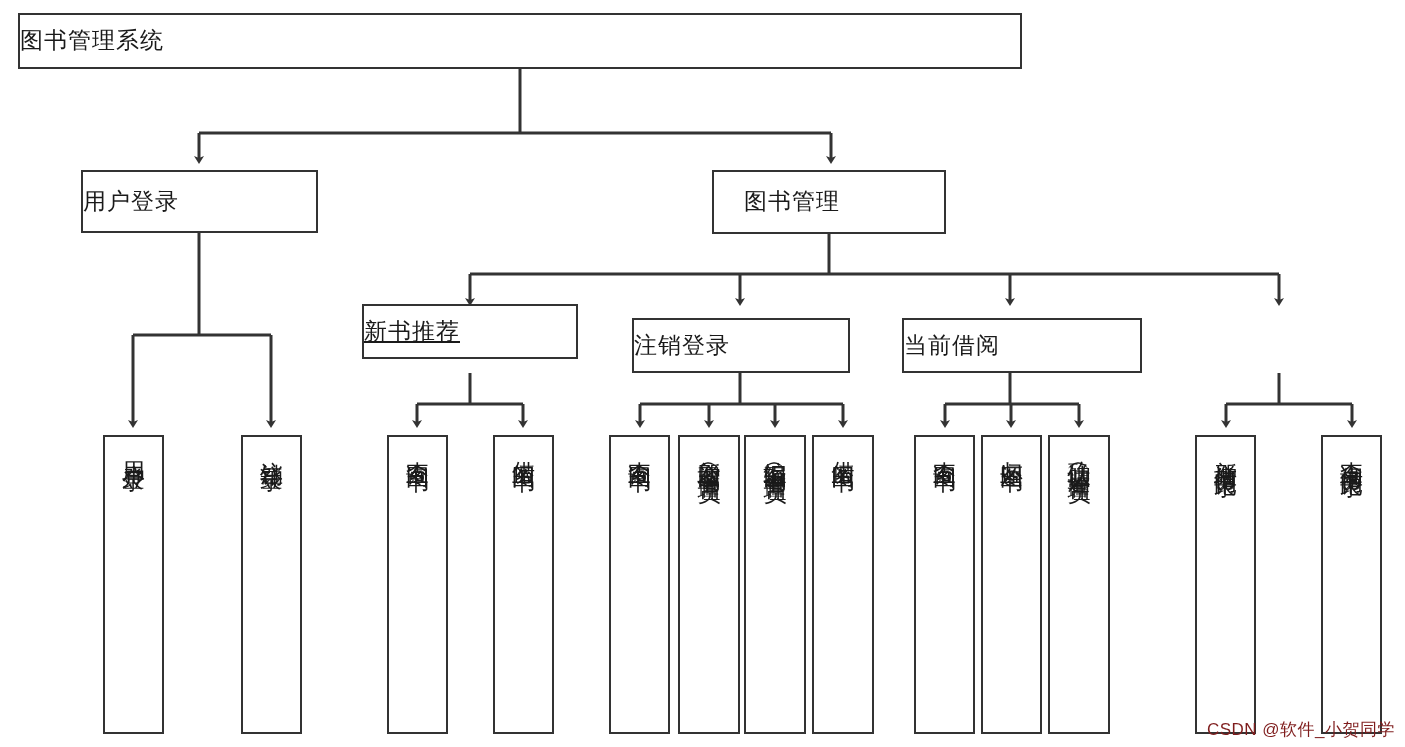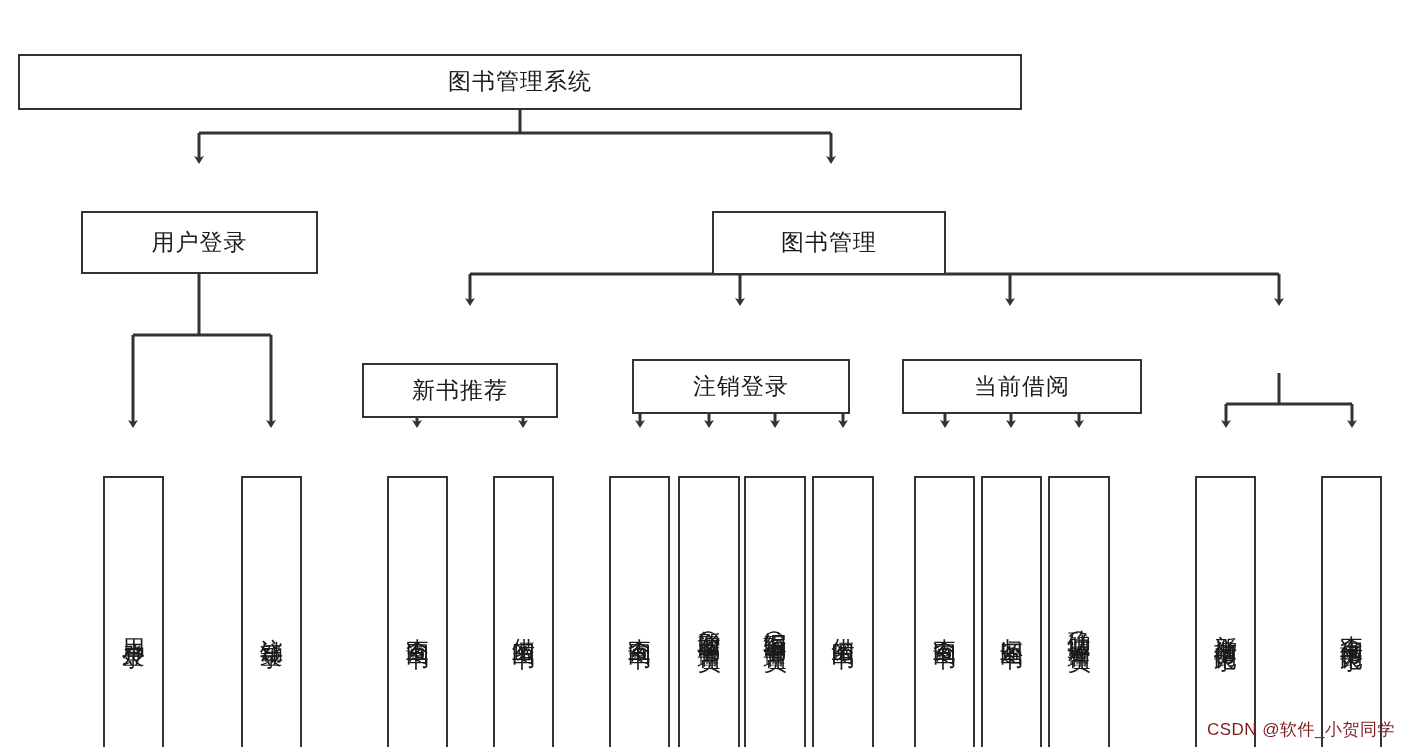--- a/index.html
+++ b/index.html
@@ -26,24 +26,23 @@
     height: 747px;
     pointer-events: none;
   }
   .node {
     position: absolute;
     box-sizing: border-box;
     border: 2px solid #333333;
     background: #ffffff;
     display: flex;
     align-items: center;
-    justify-content: center;
+    justify-content: flex-start;
     color: #1a1a1a;
     text-align: center;
-    margin-top: 41px;
   }
   .node.horizontal {
     font-size: 23px;
     letter-spacing: 1px;
     line-height: 1.2;
   }
   .node.vertical {
     writing-mode: vertical-rl;
     text-orientation: upright;
     font-size: 23px;
@@ -126,25 +125,25 @@
     </g>
   </svg>
 
   <div class="node horizontal node-root" style="left:18px; top:13px; width:1004px; height:56px;">
     <span class="label">图书管理系统</span>
   </div>
 
   <div class="node horizontal" style="left:81px; top:170px; width:237px; height:63px;">
     <span class="label">用户登录</span>
   </div>
-  <div class="node horizontal" style="left:712px; top:170px; width:234px; height:64px;">
+  <div class="node horizontal" style="left:712px; top:170px; width:234px; height:64px;padding-left:30px;">
     <span class="label">图书管理</span>
   </div>
 
-  <div class="node horizontal" style="left:362px; top:322px; width:196px; height:55px;">
+  <div class="node horizontal" style="left:362px; top:304px; width:216px; height:55px;text-decoration:underline;">
     <span class="label">新书推荐</span>
   </div>
   <div class="node horizontal" style="left:632px; top:318px; width:218px; height:55px;">
     <span class="label">注销登录</span>
   </div>
   <div class="node horizontal" style="left:902px; top:318px; width:240px; height:55px;">
     <span class="label">当前借阅</span>
   </div>
 
   <div class="node vertical" style="left:103px; top:435px; width:61px; height:299px;">

